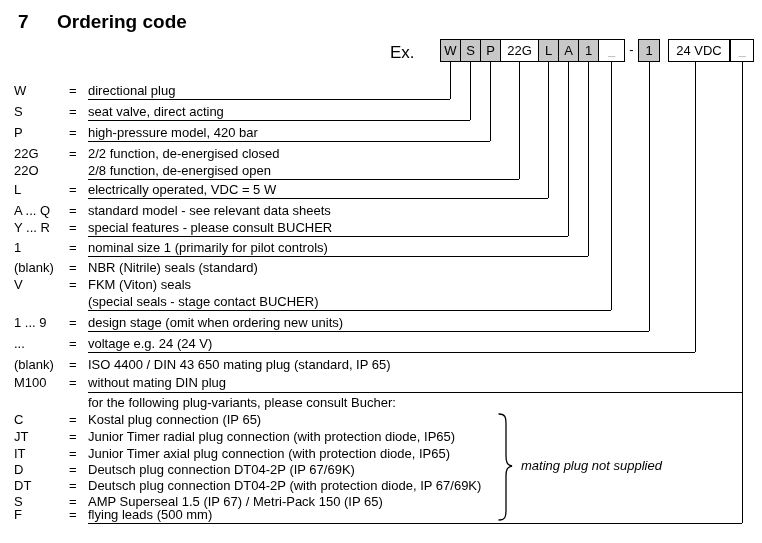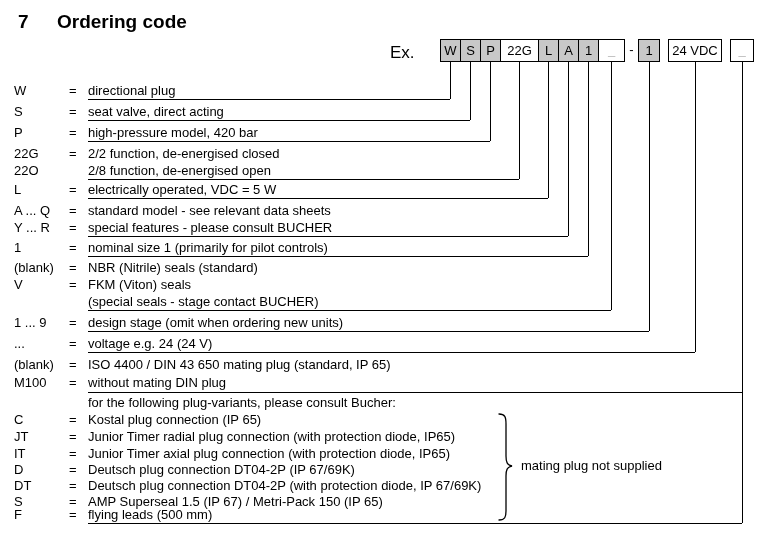--- a/index.html
+++ b/index.html
@@ -23,21 +23,21 @@
   }
   .box.white{background:#fff;}
   .box.muted{color:#8f8f8f;font-weight:bold;}
   .dash{position:absolute;top:39px;height:23px;line-height:21px;font-size:13px;text-align:center;}
   .row{position:absolute;left:0;height:16px;font-size:13px;line-height:16px;white-space:nowrap;}
   .row .code{position:absolute;left:14px;}
   .row .eq{position:absolute;left:69px;}
   .row .desc{position:absolute;left:88px;}
   .bd{font-weight:normal;}
   svg.lines{position:absolute;left:0;top:0;pointer-events:none;}
-  .bracenote{position:absolute;left:521px;top:458px;font-size:13px;white-space:nowrap;}
+  .bracenote{position:absolute;left:521px;top:458px;font-size:13px;white-space:nowrap;font-style:italic;}
 </style>
 </head>
 <body>
 
 <div class="page">
 
   <div class="title">
     <span class="num">7</span>
     <span class="txt">Ordering code</span>
   </div>
@@ -47,21 +47,21 @@
   <div class="box" style="left:440px;width:21px">W</div>
   <div class="box" style="left:460px;width:21px">S</div>
   <div class="box" style="left:480px;width:21px">P</div>
   <div class="box white" style="left:500px;width:39px">22G</div>
   <div class="box" style="left:538px;width:21px">L</div>
   <div class="box" style="left:558px;width:21px">A</div>
   <div class="box" style="left:578px;width:21px">1</div>
   <div class="box white muted" style="left:598px;width:27px">_</div>
   <div class="dash" style="left:625px;width:13px">-</div>
   <div class="box" style="left:638px;width:22px">1</div>
-  <div class="box white" style="left:668px;width:54px">24 VDC</div>
+  <div class="box white" style="left:668px;width:62px">24 VDC</div>
   <div class="box white muted" style="left:730px;width:24px">_</div>
 
   <svg class="lines" width="762" height="543" shape-rendering="crispEdges" stroke="#000" stroke-width="1" fill="none">
 
     <line x1="450" y1="61" x2="450" y2="99"></line>
     <line x1="470" y1="61" x2="470" y2="120"></line>
     <line x1="490" y1="61" x2="490" y2="141"></line>
     <line x1="519" y1="61" x2="519" y2="179"></line>
     <line x1="548" y1="61" x2="548" y2="198"></line>
     <line x1="568" y1="61" x2="568" y2="236"></line>

